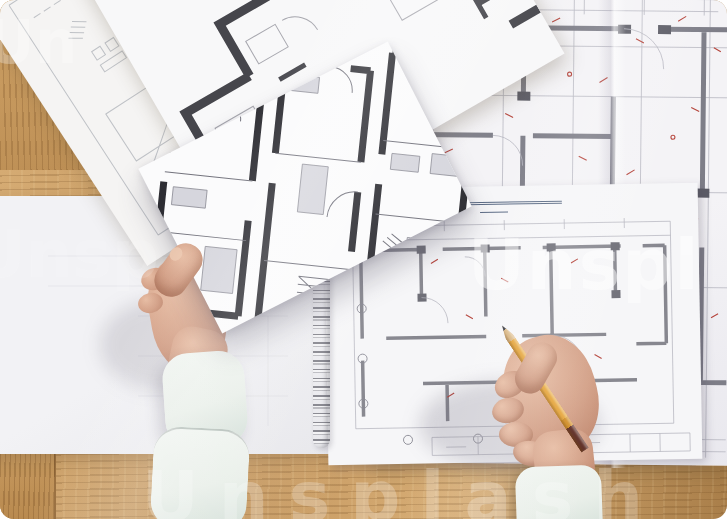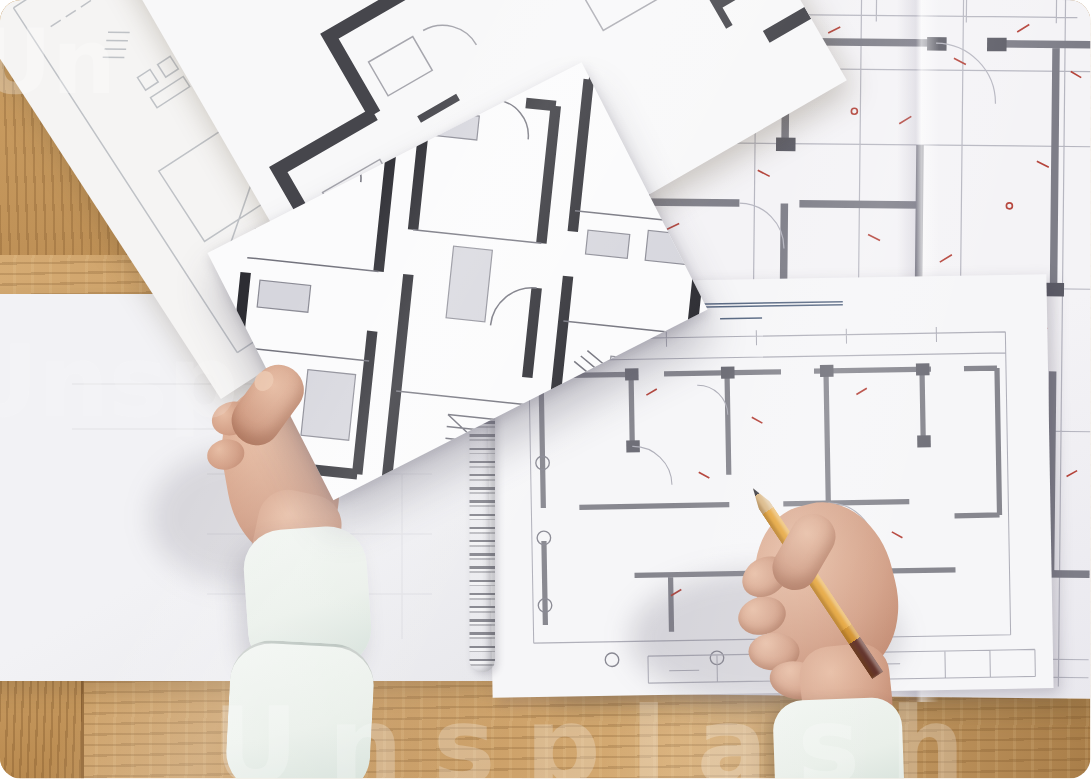--- a/index.html
+++ b/index.html
@@ -242,16 +242,17 @@
   <div class="abs skin r-wrist"></div>
   <div class="abs sleeve r-sleeve"></div>
   <div class="abs pencil"></div>
   <div class="abs skin r-f1"></div>
   <div class="abs skin r-thumb"></div>
 
   <div class="abs light1"></div>
   <div class="abs light2"></div>
 
   <div class="wm wm1">Un</div>
+  <div class="wm wm2">Unspl</div>
   <div class="wm wm3">Unsp</div>
   <div class="wm wm4">Unsplash</div>
 
 </div>
 
 </body></html>

